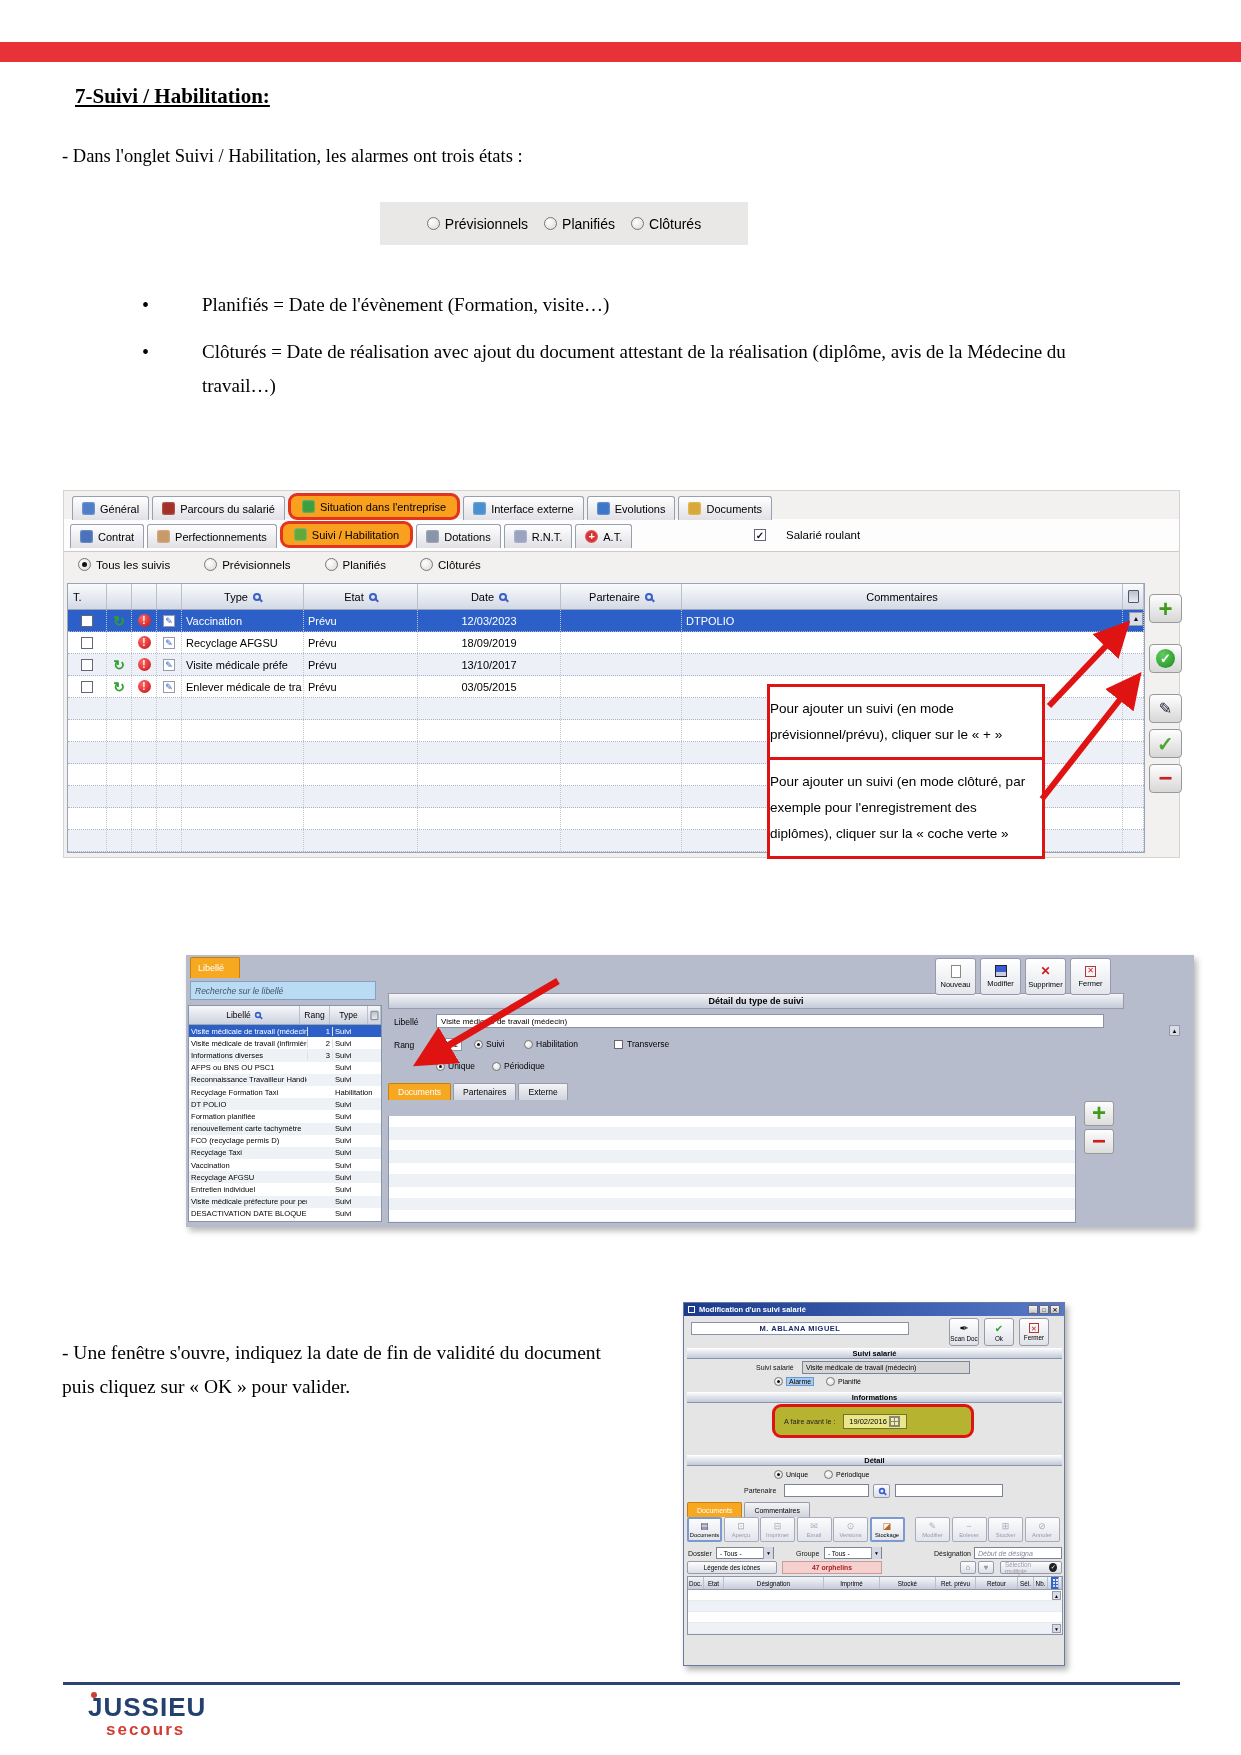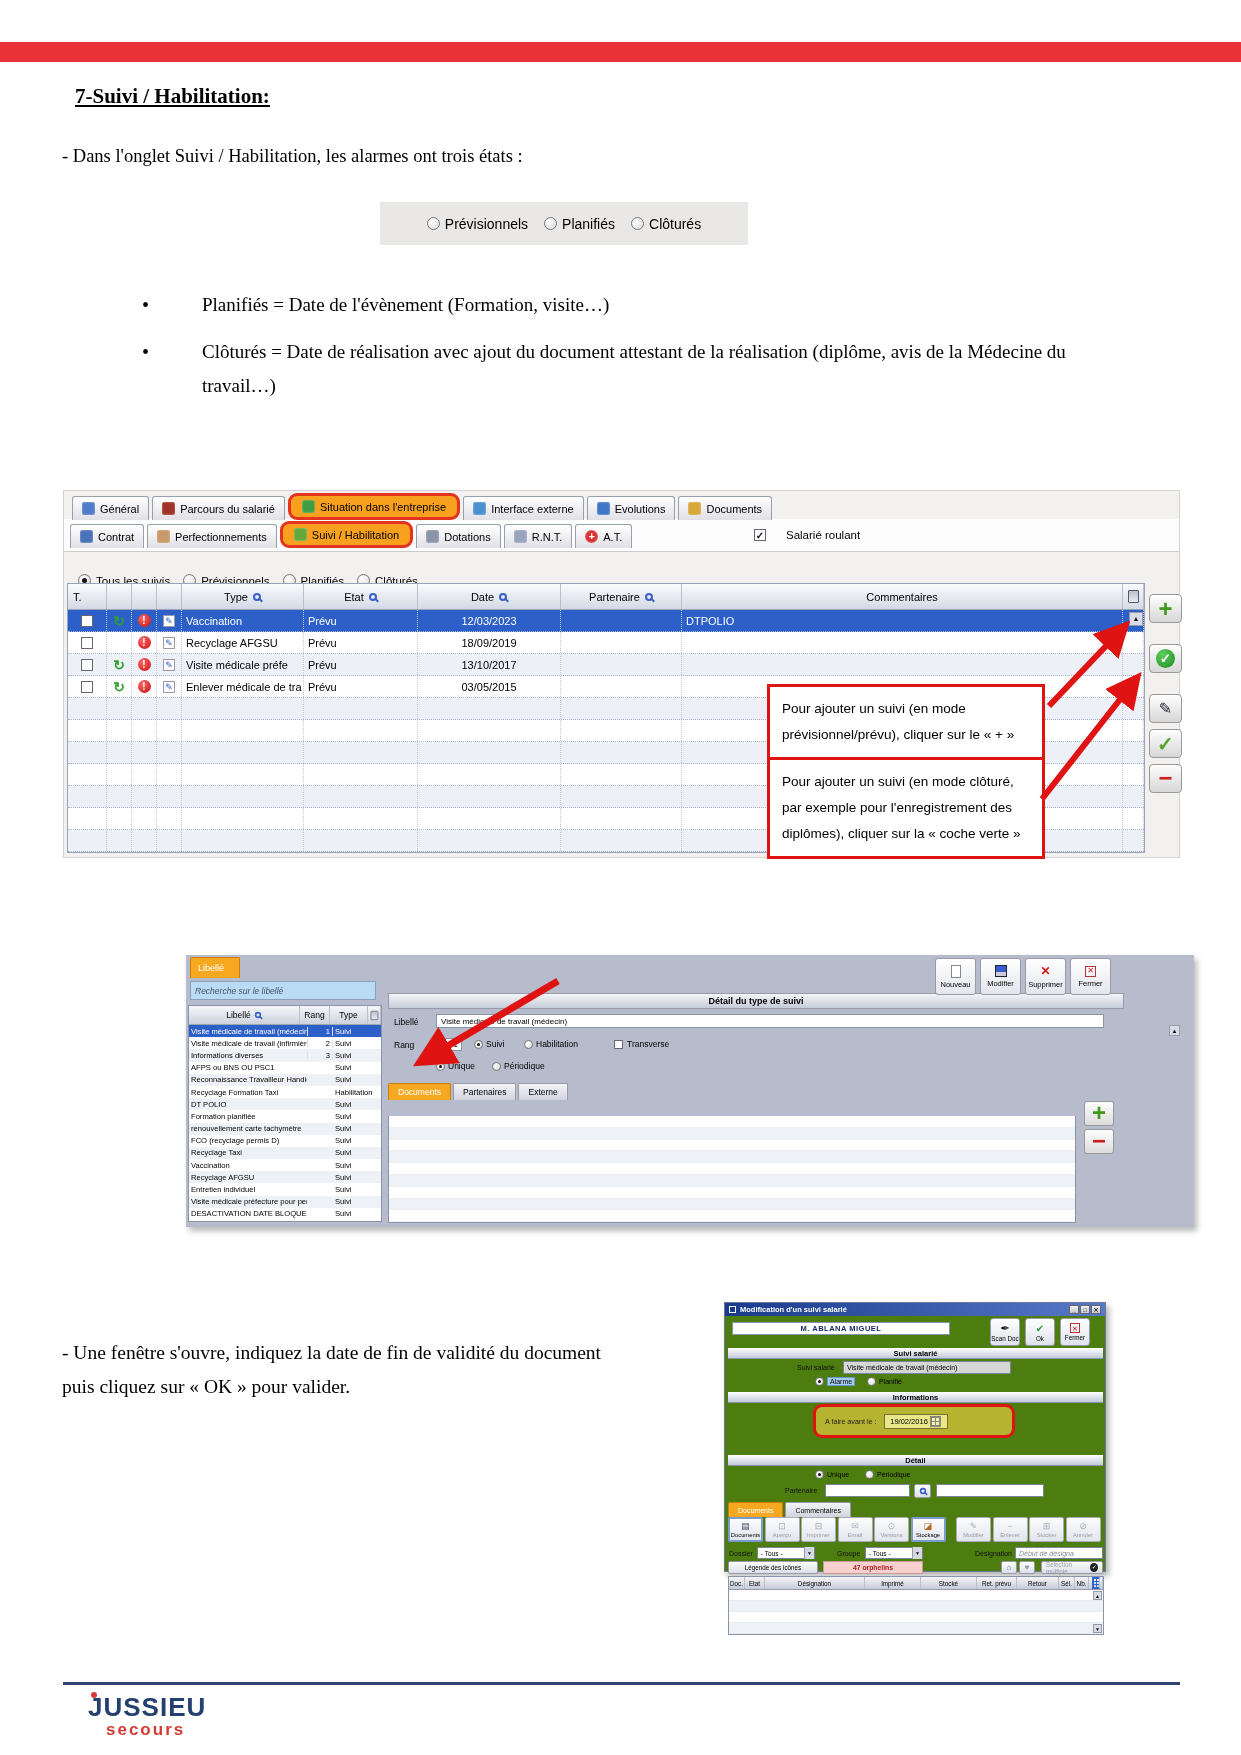--- a/index.html
+++ b/index.html
@@ -29,21 +29,21 @@
 .shot1{position:absolute;left:63px;top:490px;width:1117px;height:368px;background:#f2f1f0;border:1px solid #d5d2cf;font-family:"Liberation Sans",sans-serif;font-size:11px}
 .trow1{position:absolute;left:8px;top:2px;display:flex;gap:3px;align-items:flex-end;z-index:2}
 .trow2{position:absolute;left:6px;top:30px;display:flex;gap:3px;align-items:flex-end;z-index:2}
 .strip2{position:absolute;left:0;top:28px;width:100%;height:33px;background:#fdfdfd;border-bottom:1px solid #ccc}
 .tab{display:inline-flex;align-items:center;gap:5px;padding:5px 9px;background:linear-gradient(#fff,#e0e0e6);border:1px solid #98a0b0;border-bottom:none;border-radius:3px 3px 0 0;white-space:nowrap}
 .tab.activeTab{background:#f9a01e;border:3px solid #e2341f;border-radius:9px;padding:4px 11px}
 .ticon{width:13px;height:13px;border-radius:2px;display:inline-block;flex:none;box-shadow:inset 0 0 2px rgba(255,255,255,.6)}
 .ticon.atic{border-radius:50%}
 .ticon.atic::before{content:"+";display:block;color:#fff;font-weight:bold;font-size:11px;line-height:12px;text-align:center}
 .sroul{position:absolute;left:690px;top:38px;display:inline-flex;align-items:center;gap:20px;font-size:11.5px;z-index:2}
-.filters{position:absolute;left:14px;top:83px;display:flex;gap:13px;align-items:flex-end;font-size:11.5px}
+.filters{position:absolute;left:14px;top:67px;display:flex;gap:34px;align-items:flex-end;font-size:11.5px}
 .tblwrap{position:absolute;left:3px;top:92px;width:1078px;background:#fff;border:1px solid #9aa4b8}
 .thead{display:grid;grid-template-columns:39px 25px 25px 25px 122px 114px 143px 121px 1fr 21px;height:26px;background:linear-gradient(#fafbfd,#d3d9e5);align-items:stretch;font-size:11px;border-bottom:1px solid #9aa4b8}
 .th{display:flex;align-items:center;justify-content:center;gap:5px;border-right:1px solid #b8c0d0;padding:0 2px;overflow:hidden}
 .th.l{justify-content:flex-start;padding-left:5px}
 .mag{position:relative;width:8px;height:8px;border:2px solid #3a5fc8;border-radius:50%;display:inline-block;flex:none}
 .mag::after{content:"";position:absolute;width:5px;height:2px;background:#3a5fc8;right:-4px;bottom:-2px;transform:rotate(45deg)}
 .delic{width:11px;height:13px;border:1px solid #556;background:linear-gradient(#b8c0cc,#e8ecf2);border-radius:1px}
 .trw{display:grid;grid-template-columns:39px 25px 25px 25px 122px 114px 143px 121px 1fr 21px;height:22px;background:#fff;border-bottom:1px dotted #a8b4c8;align-items:stretch}
 .trw.alt{background:#edf1f7}
 .trw.sel{background:#2d5fc8;color:#fff}
@@ -56,21 +56,21 @@
 .notei::before{content:"✎";display:block;color:#2255bb;font-size:9px;line-height:10px;text-align:center}
 .scrup{position:absolute;top:28px;right:1px;width:14px;height:14px;background:#d8dce6;border:1px solid #99a}
 .scrup::before{content:"▲";display:block;font-size:7px;text-align:center;line-height:12px;color:#111}
 .bigbtn{position:absolute;left:1085px;width:33px;height:29px;border:1px solid #999;border-radius:4px;background:linear-gradient(#fefefe,#d7d7d7);display:flex;align-items:center;justify-content:center;z-index:2}
 .bg-plus::before{content:"+";color:#3f9a1d;font-size:24px;font-weight:bold;line-height:20px}
 .bg-ccheck{width:19px;height:19px;border-radius:50%;background:radial-gradient(circle at 35% 30%,#5fce5f,#1d8a1d)}
 .bg-ccheck::before{content:"✓";display:block;color:#fff;font-weight:bold;font-size:13px;line-height:19px;text-align:center}
 .bg-pencil::before{content:"✎";color:#223;font-size:16px}
 .bg-check::before{content:"✓";color:#52a52e;font-size:20px;font-weight:bold}
 .bg-minus::before{content:"−";color:#cc1f1f;font-size:24px;font-weight:bold;line-height:18px}
-.callout{position:absolute;width:278px;background:#fff;border:3px solid #e01313;padding:9px 12px;font-size:13.5px;line-height:26px;z-index:3}
+.callout{position:absolute;width:278px;background:#fff;border:3px solid #e01313;padding:9px 0;font-size:13.5px;line-height:26px;z-index:3}
 .arrsvg{position:absolute;left:0;top:0;z-index:4;pointer-events:none}
 
 .shot2{position:absolute;left:186px;top:955px;width:1008px;height:272px;background:#b6bccc;font-family:"Liberation Sans",sans-serif;font-size:9px;box-shadow:3px 4px 6px rgba(0,0,0,.28)}
 .libtab{position:absolute;left:4px;top:2px;width:50px;height:21px;background:#f6a821;color:#fff;display:flex;align-items:center;padding-left:7px;font-size:9px;border:1px solid #c87f10;border-bottom:none;border-radius:2px 2px 0 0}
 .search2{position:absolute;left:4px;top:26px;width:186px;height:19px;background:#b9dcf4;border:1px solid #8aa0b8;color:#456;font-style:italic;font-size:8.5px;display:flex;align-items:center;padding-left:4px}
 .ltable{position:absolute;left:2px;top:50px;width:194px;height:217px;background:#fff;border:1px solid #8a94a8}
 .lhead{display:grid;grid-template-columns:1fr 30px 38px 13px;height:19px;background:linear-gradient(#f6f7fa,#ccd2de);border-bottom:1px solid #9aa;font-size:8.5px;align-items:center;text-align:center}
 .lhead .lh{display:flex;align-items:center;justify-content:center;gap:3px;border-right:1px solid #b8c0d0;height:100%}
 .lhead .mag{transform:scale(.8)}
 .lrow{display:grid;grid-template-columns:1fr 26px 48px;height:12.2px;font-size:7.6px;align-items:center}
@@ -92,21 +92,21 @@
 .drow.alt{background:#eef1f6}
 .p2btn{position:absolute;left:898px;width:30px;height:25px;border:1px solid #999;border-radius:3px;background:linear-gradient(#fdfdfd,#dcdcdc);display:flex;align-items:center;justify-content:center}
 .btn2{position:absolute;top:3px;width:41px;height:37px;background:linear-gradient(#fff,#e3e6ec);border:1px solid #99a;border-radius:3px;display:flex;flex-direction:column;align-items:center;justify-content:center;gap:2px;font-size:7.5px}
 .bi{width:13px;height:13px;display:flex;align-items:center;justify-content:center}
 .bi-new{width:10px;height:13px;border:1px solid #888;background:#fff}
 .bi-save{width:12px;height:12px;background:#3a5ad0;border:1px solid #223;box-shadow:inset 0 -4px 0 #ccd}
 .bi-delete::before{content:"✕";color:#d01818;font-weight:bold;font-size:12px}
 .bi-close{width:11px;height:11px;border:1px solid #b33}
 .bi-close::before{content:"✕";display:block;color:#c22;font-size:8px;line-height:10px;text-align:center}
 
-.shot3{position:absolute;left:724px;top:1302px;width:382px;height:270px;font-family:"Liberation Sans",sans-serif;font-size:7.5px;background:#4d7c0f;border:1px solid #6a7a9a;box-shadow:3px 4px 6px rgba(0,0,0,.3)}
+.shot3{position:absolute;left:683px;top:1302px;width:382px;height:364px;font-family:"Liberation Sans",sans-serif;font-size:7.5px;background:#e5e5e5;border:1px solid #6a7a9a;box-shadow:3px 4px 6px rgba(0,0,0,.3)}
 .dtitle{position:absolute;left:0;top:0;width:100%;height:13px;background:linear-gradient(90deg,#1a3a8c,#5878c8);color:#fff;font-size:7.5px;font-weight:bold;display:flex;align-items:center;padding:0 4px;gap:4px}
 .winbtns{margin-left:auto;display:flex;gap:1px}
 .wb{width:10px;height:9px;background:linear-gradient(#f2f2f2,#c8c8c8);border:1px solid #667;font-size:6px;line-height:8px;text-align:center;color:#222}
 .wb.mn::before{content:"_"}.wb.mx::before{content:"□"}.wb.cl::before{content:"✕"}
 .nameinput{position:absolute;left:7px;top:19px;width:218px;height:13px;background:#fff;border:1px solid #8a94a8;color:#1a2a6a;font-weight:bold;font-size:7.5px;display:flex;align-items:center;justify-content:center;letter-spacing:.5px}
 .dlgbtn{position:absolute;top:15px;width:30px;height:28px;background:linear-gradient(#fff,#dfe2ea);border:1px solid #99a;border-radius:3px;display:flex;flex-direction:column;align-items:center;justify-content:center;gap:1px;font-size:6.3px}
 .di{height:11px;display:flex;align-items:center;justify-content:center}
 .di-scan::before{content:"✒";font-size:11px;color:#111}
 .di-ok::before{content:"✔";font-size:10px;color:#2f9e2f}
 .di-close{width:10px;height:10px;border:1px solid #b33}

